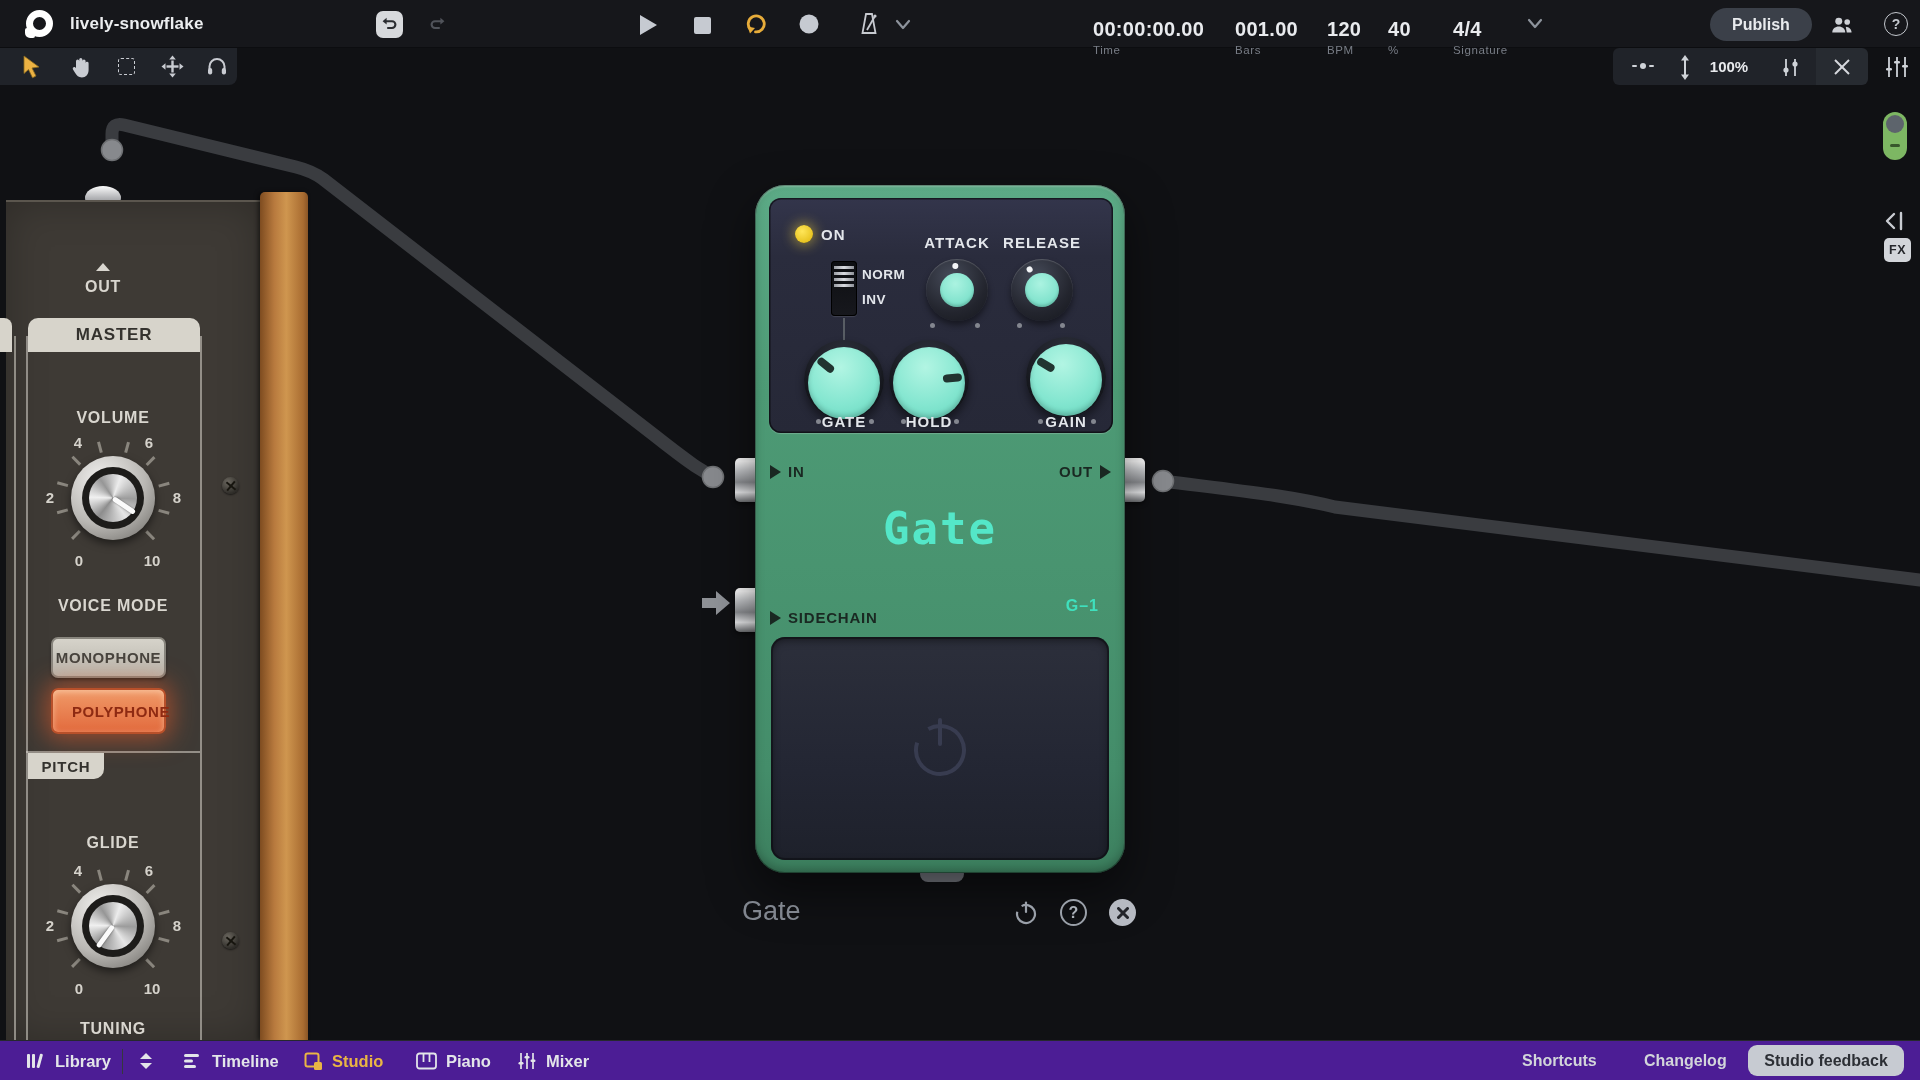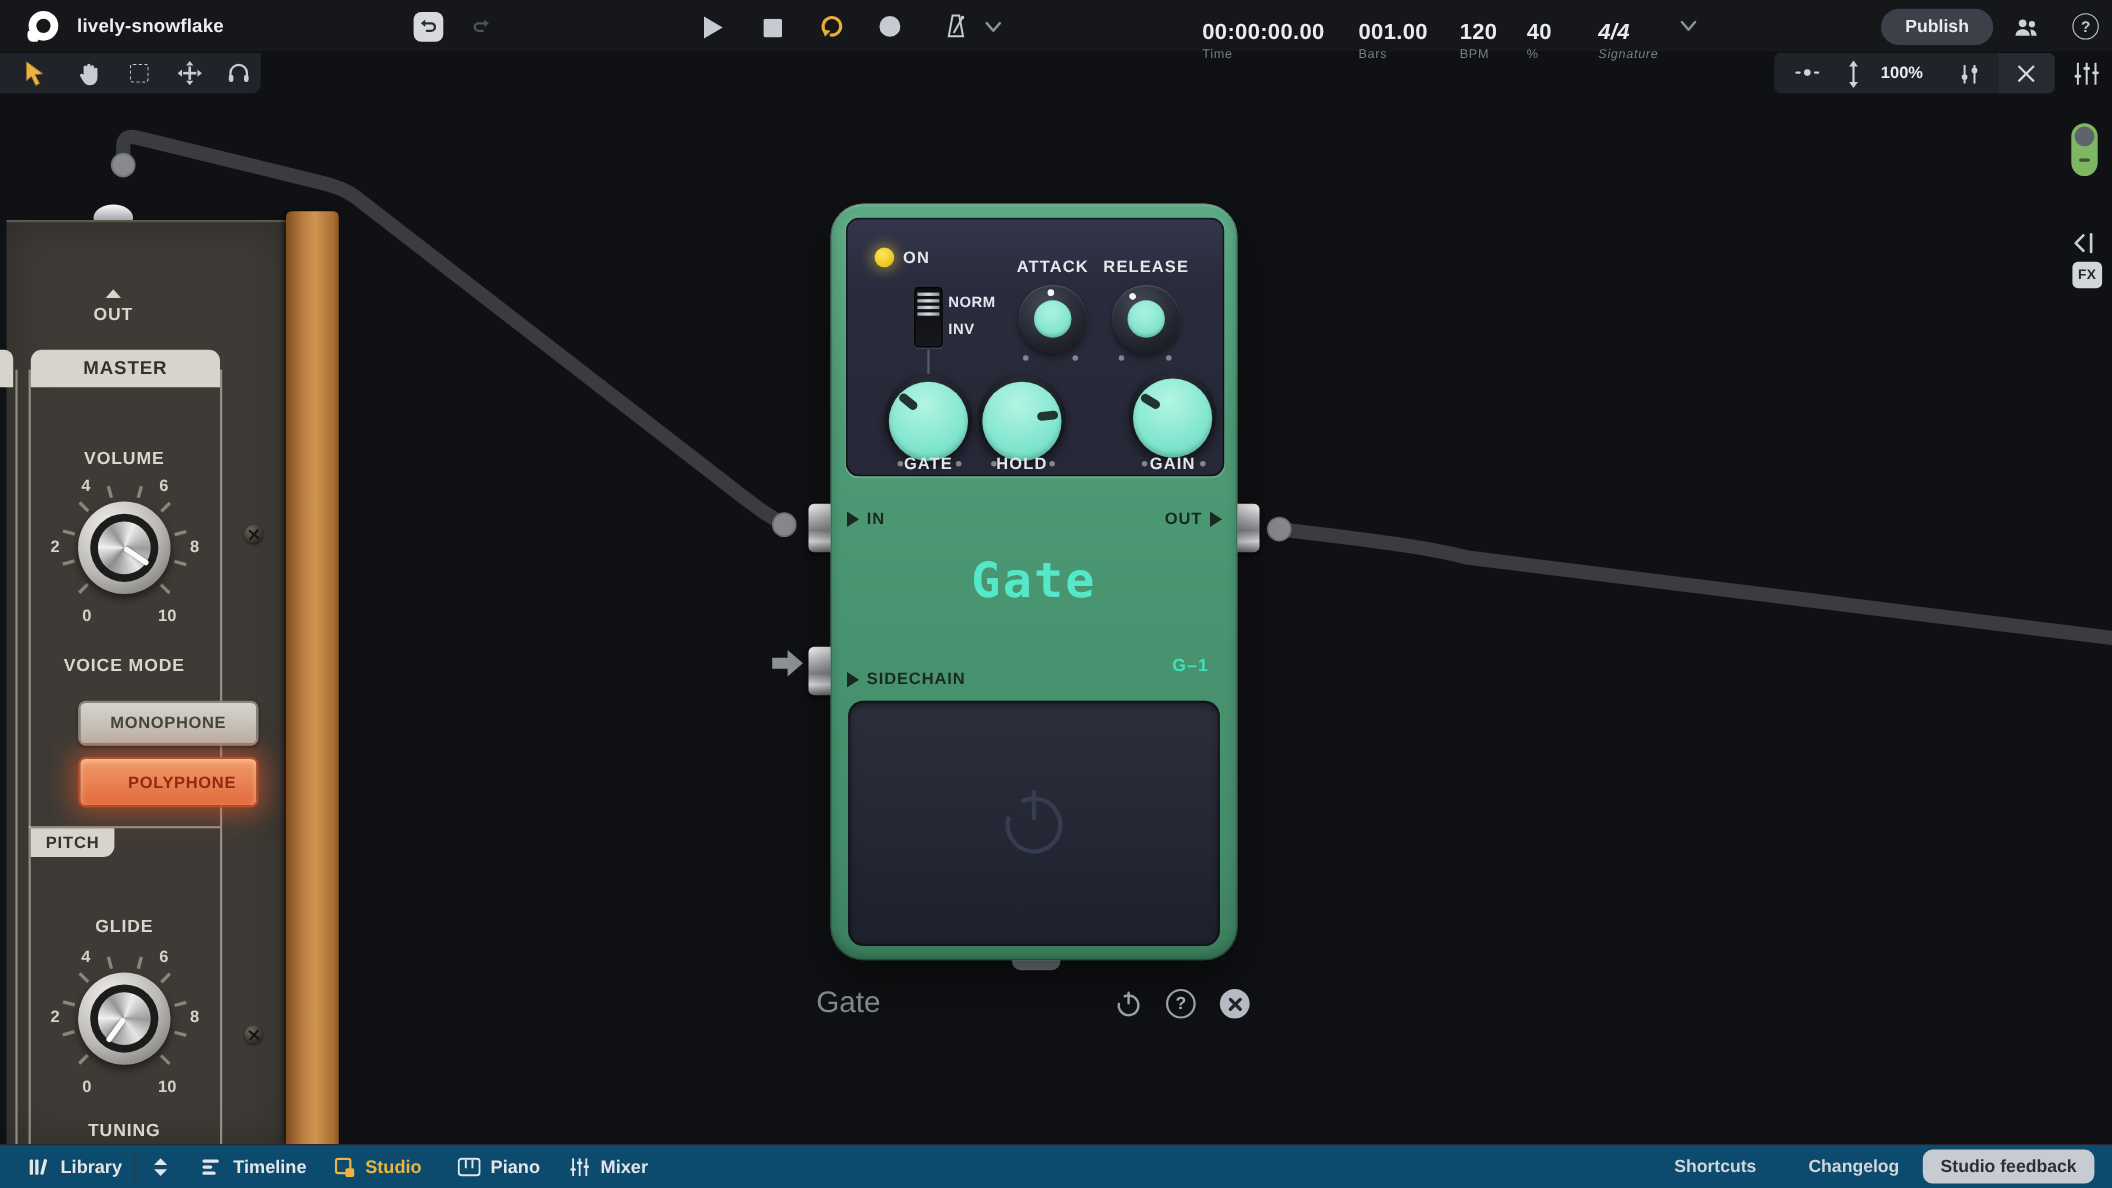--- a/index.html
+++ b/index.html
@@ -55,22 +55,22 @@
   .mk-cap{position:absolute;left:76px;top:76px;width:48px;height:48px;border-radius:50%;
           background:conic-gradient(from 20deg,#ececec,#9c9c9c 20%,#e6e6e6 35%,#8d8d8d 55%,#f0f0f0 70%,#969696 85%,#ececec);}
   .mk-ptr{position:absolute;left:97.75px;top:74px;width:4.5px;height:26px;background:#fbfbfb;border-radius:3px;
           transform-origin:2.25px 26px;transform:rotate(var(--a));box-shadow:0 0 2px rgba(0,0,0,.5);}
   .kticks i{position:absolute;left:98.75px;top:42px;width:2.5px;height:11px;background:#8a867e;
             transform-origin:1.25px 58px;transform:rotate(var(--a));}
   .mscale span{position:absolute;transform:translate(-50%,-50%);font-size:15px;font-weight:700;color:#d5d2cb;}
   .s-tl{left:65px;top:44px;} .s-tr{left:136px;top:44px;} .s-ml{left:37px;top:99px;}
   .s-mr{left:164px;top:99px;} .s-bl{left:66px;top:162px;} .s-br{left:139px;top:162px;}
 
-  .vbtn{position:absolute;left:45px;width:164px;border-radius:7px;font-weight:700;font-size:15px;letter-spacing:.6px;
-        display:flex;align-items:center;justify-content:center;margin-left:20px;}
+  .vbtn{position:absolute;left:45px;width:115px;border-radius:7px;font-weight:700;font-size:15px;letter-spacing:.6px;
+        display:flex;align-items:center;justify-content:center;}
   .vbtn.mono{top:435px;height:41px;background:linear-gradient(180deg,#d6d3ca,#b7b4ab);border:2px solid #88857d;color:#47443e;box-shadow:0 2px 3px rgba(0,0,0,.4);}
   .vbtn.poly{top:486px;height:46px;background:linear-gradient(180deg,#f09a68,#e26a3d);border:2px solid #b8502a;color:#8e2a12;
              box-shadow:0 0 24px 5px rgba(238,92,42,.55),inset 0 2px 6px rgba(255,220,190,.6);padding-left:25px;}
 
   
   .cables{position:absolute;left:0;top:0;width:1920px;height:992px;z-index:5;}
 
   
   .jack{position:absolute;width:26px;height:44px;border-radius:5px;z-index:6;
         background:linear-gradient(180deg,#fafafa 8%,#c7c9cc 28%,#8d8f93 55%,#e8e9eb 78%,#6c6e72);box-shadow:0 2px 4px rgba(0,0,0,.5);}
@@ -116,21 +116,21 @@
   .fbtn.xc{left:1109px;top:851px;width:27px;height:27px;border-radius:50%;background:#b6bac2;}
 
   
   .rtoggle{position:absolute;left:1883px;top:64px;width:24px;height:48px;border-radius:12px;background:#7db763;z-index:9;}
   .rtoggle .knb{position:absolute;left:3px;top:3px;width:18px;height:18px;border-radius:50%;background:#5d646c;}
   .rtoggle .dash{position:absolute;left:7px;top:32px;width:10px;height:3px;background:#38572c;border-radius:2px;}
   .fxbadge{position:absolute;left:1884px;top:190px;width:27px;height:24px;border-radius:5px;background:#d2d5da;z-index:9;
            color:#24262b;font-weight:700;font-size:12.5px;display:flex;align-items:center;justify-content:center;letter-spacing:.5px;}
 
   
-  .bottombar{position:absolute;left:0;top:1040px;width:1920px;height:40px;background:#0c4a6e;border-top:1px solid #26282d;z-index:40;}
+  .bottombar{position:absolute;left:0;top:1040px;width:1920px;height:40px;background:#4c1d95;border-top:1px solid #26282d;z-index:40;}
   .btab{position:absolute;top:0;height:40px;display:flex;align-items:center;gap:9px;font-size:16.5px;font-weight:600;color:#e3e5e9;}
   .btab.active{color:#eab544;}
   .blink{position:absolute;top:0;height:40px;display:flex;align-items:center;font-size:16px;font-weight:600;color:#d2d5da;}
   .sharepill{position:absolute;left:1748px;top:4px;width:156px;height:31px;border-radius:9px;background:#c7cbd2;
              color:#2c2f35;font-size:16px;font-weight:700;display:flex;align-items:center;justify-content:center;}
   .bsep{position:absolute;left:122px;top:8px;width:1px;height:25px;background:#35383e;}
 </style>
 </head>
 <body>
 
@@ -196,21 +196,21 @@
       <div class="l">Bars</div>
     </div>
     <div class="stat" style="left:1327px;">
       <div class="v">120</div>
       <div class="l">BPM</div>
     </div>
     <div class="stat" style="left:1388px;">
       <div class="v">40</div>
       <div class="l">%</div>
     </div>
-    <div class="stat" style="left:1453px;font-style:italic;">
+    <div class="stat" style="left:1453px;">
       <div class="v">4/4</div>
       <div class="l">Signature</div>
     </div>
     <div class="iconbtn" style="left:1526px;top:16px;width:18px;height:16px;">
       <svg width="16" height="12" viewBox="0 0 16 12">
           <polyline points="2,2 8,9 14,2" fill="none" stroke="#8d939c" stroke-width="2.2" stroke-linecap="round" stroke-linejoin="round"></polyline>
         </svg>
     </div>
 
     <div class="publish">Publish</div>

